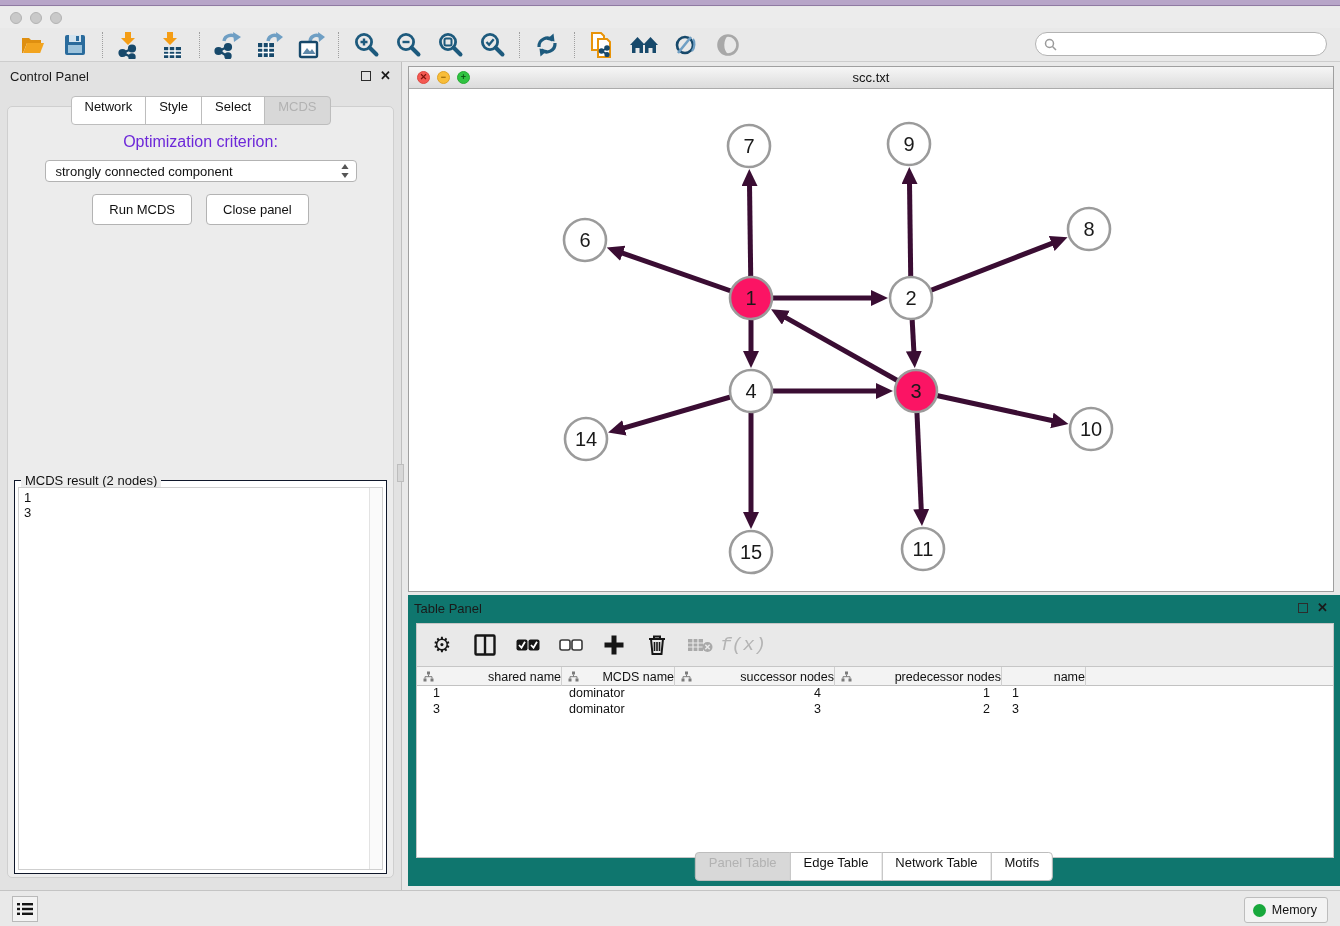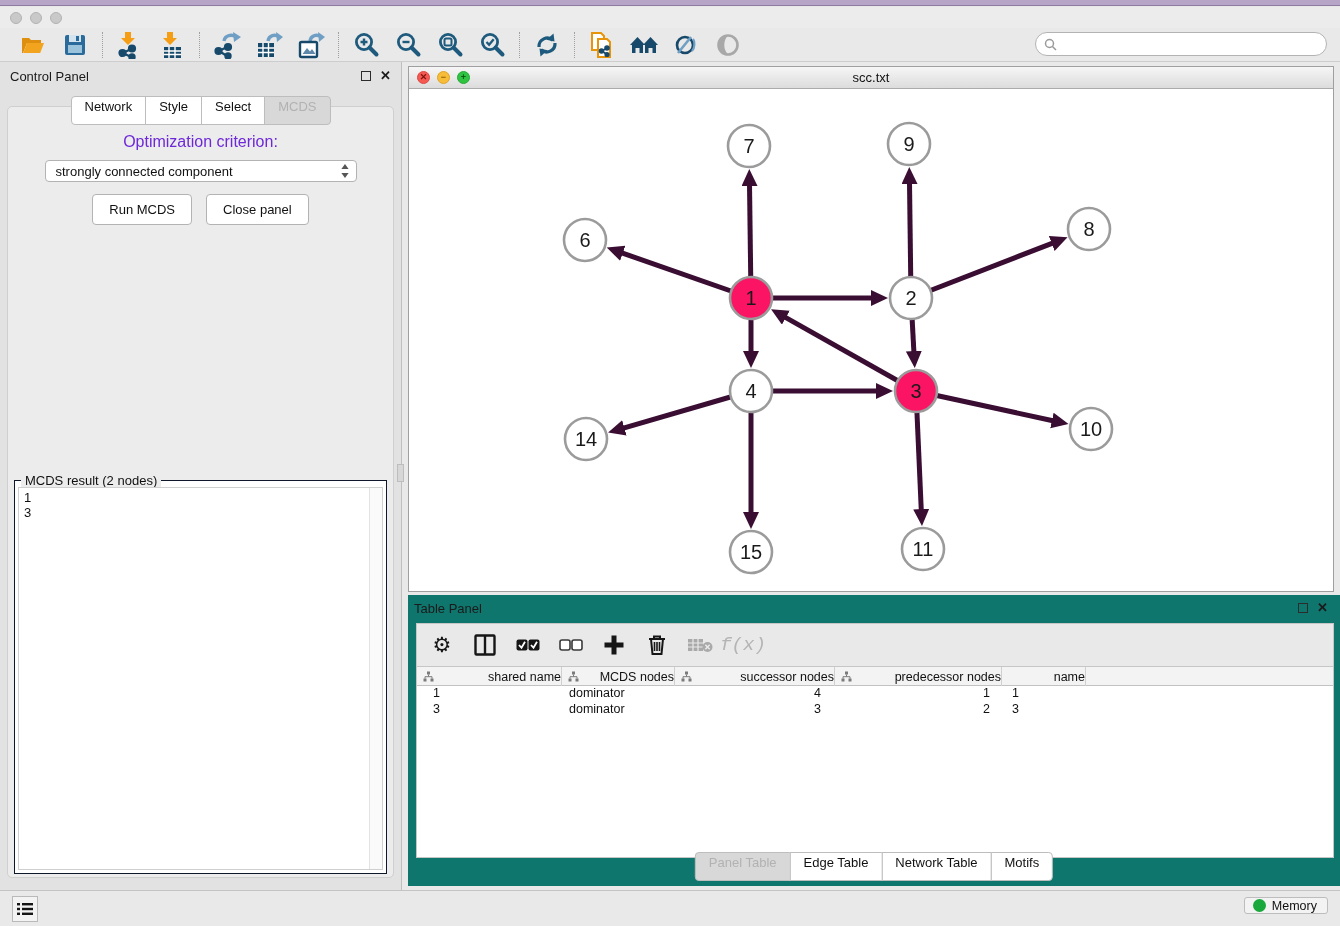--- a/index.html
+++ b/index.html
@@ -118,21 +118,21 @@
   .td.col4 { padding-left:10px; }
 
   .table-panel .seg-tabs { bottom:5px; top:auto; }
 
   
   .statusbar { position:absolute; left:0; top:890px; width:1340px; height:36px;
     background:#e9e9e9; border-top:1px solid #c4c4c4; }
   .burger-btn { position:absolute; left:12px; top:5px; width:26px; height:26px;
     background:#f3f3f3; border:1px solid #b9b9b9; display:flex; align-items:center;
     justify-content:center; }
-  .memory-btn { position:absolute; right:12px; top:6px; height:17px; padding:0 10px 0 8px;
+  .memory-btn { position:absolute; right:12px; top:6px; height:26px; padding:0 10px 0 8px;
     background:#f3f3f3; border:1px solid #bdbdbd; border-radius:3px;
     display:flex; align-items:center; gap:6px; font-size:12.5px; color:#111; }
   .mem-dot { width:13px; height:13px; border-radius:50%; background:#18a83c; }
 </style>
 </head>
 <body>
 
 <div class="top-strip"></div>
 <div class="titlebar">
   <div class="traffic-inactive">
@@ -493,21 +493,21 @@
           </div>
           <div class="th" style="width: 113px;">
   <svg class="hier" width="11" height="11" viewBox="0 0 11 11">
     <g fill="#7a7a7a">
                 <rect x="4" y="0.5" width="3" height="3"></rect>
                 <rect x="0.5" y="7.5" width="3" height="3"></rect>
                 <rect x="7.5" y="7.5" width="3" height="3"></rect>
               </g>
     <path d="M5.5 3.5v2.2M2 7.5V5.7h7v1.8" stroke="#7a7a7a" stroke-width="1" fill="none"></path>
   </svg>
-<span>MCDS nodes</span>
+<span>MCDS name</span>
           </div>
           <div class="th" style="width: 160px;">
   <svg class="hier" width="11" height="11" viewBox="0 0 11 11">
     <g fill="#7a7a7a">
                 <rect x="4" y="0.5" width="3" height="3"></rect>
                 <rect x="0.5" y="7.5" width="3" height="3"></rect>
                 <rect x="7.5" y="7.5" width="3" height="3"></rect>
               </g>
     <path d="M5.5 3.5v2.2M2 7.5V5.7h7v1.8" stroke="#7a7a7a" stroke-width="1" fill="none"></path>
   </svg>

